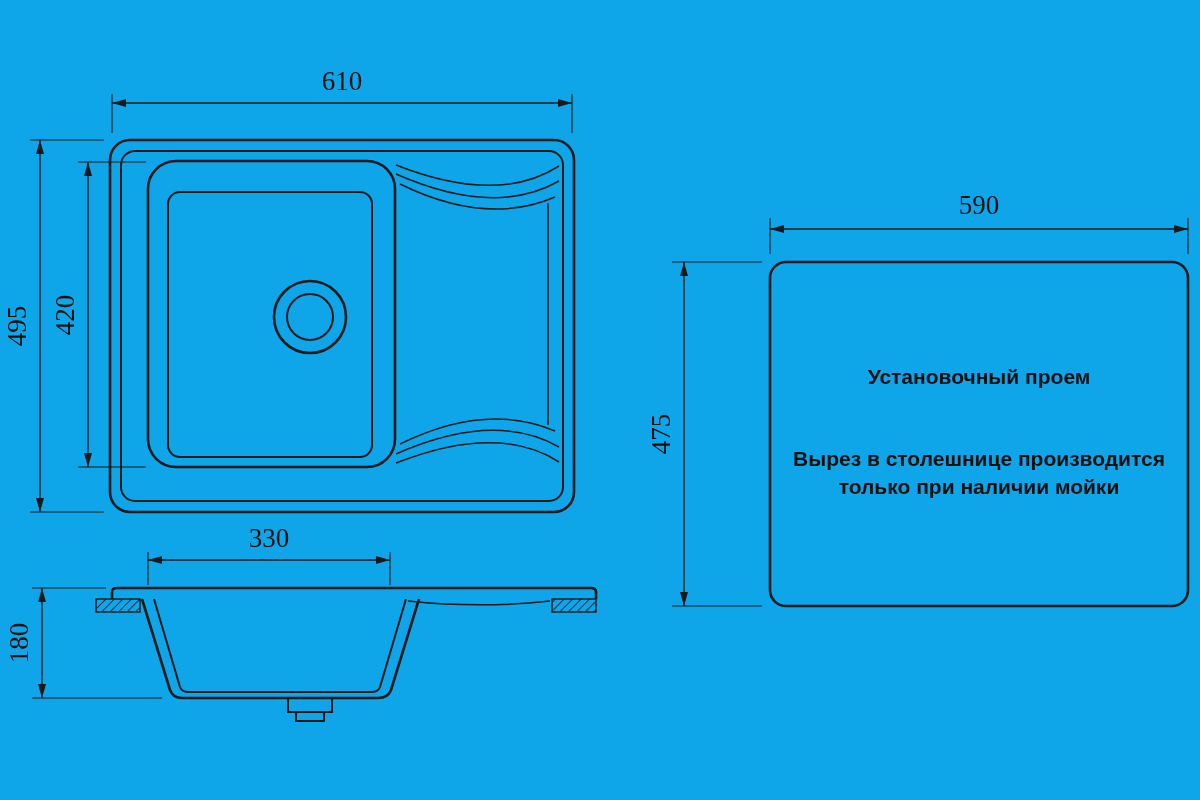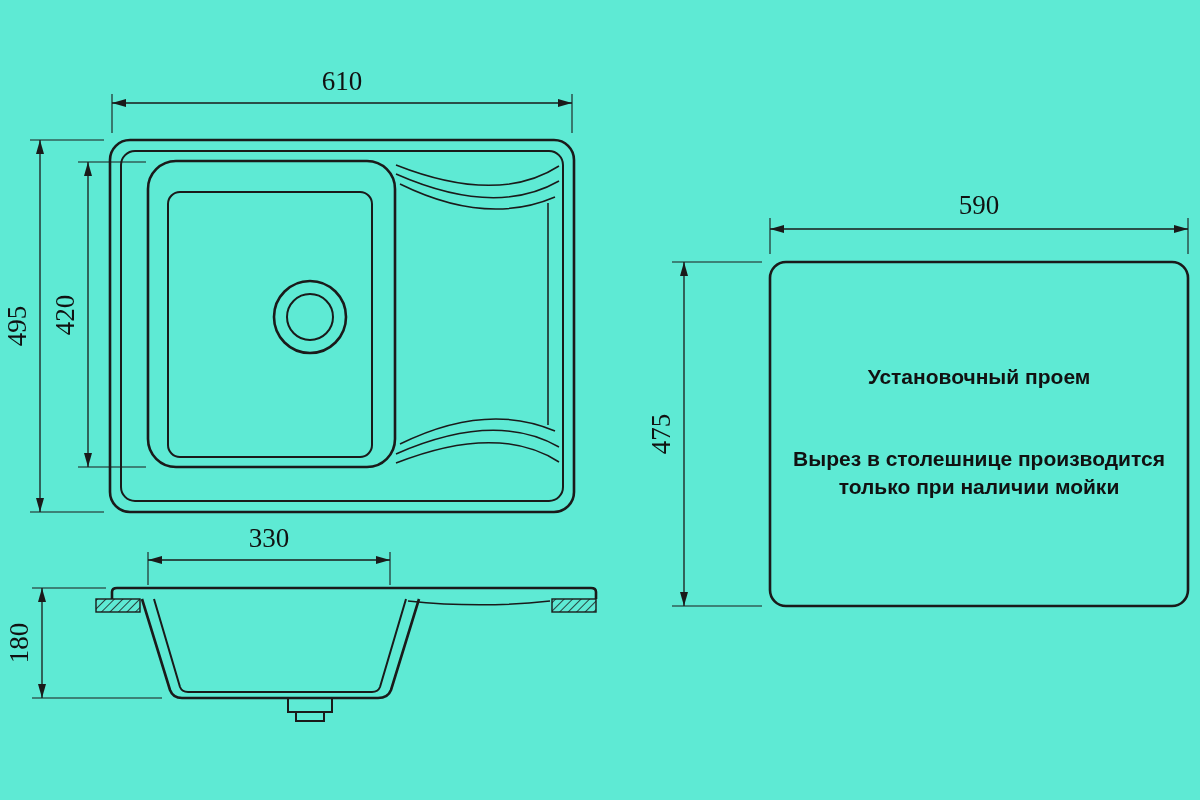--- a/index.html
+++ b/index.html
@@ -8,21 +8,21 @@
     background: #ffffff;
     width: 1200px;
     height: 800px;
     overflow: hidden;
     font-family: "Liberation Sans", sans-serif;
   }
   .canvas {
     position: relative;
     width: 1200px;
     height: 800px;
-    background: #5eead4;
+    background: #0ea5e9;
   }
   svg { display: block; }
   .outline   { fill: none; stroke: #1a1a1a; stroke-width: 2.6; }
   .outline-md{ fill: none; stroke: #1a1a1a; stroke-width: 2.0; }
   .outline-th{ fill: none; stroke: #1a1a1a; stroke-width: 1.5; }
   .dimline   { fill: none; stroke: #1a1a1a; stroke-width: 1.3; }
   .extline   { fill: none; stroke: #1a1a1a; stroke-width: 1.1; }
   .dim-text  {
     font-family: "Liberation Serif", serif;
     font-size: 27px;

